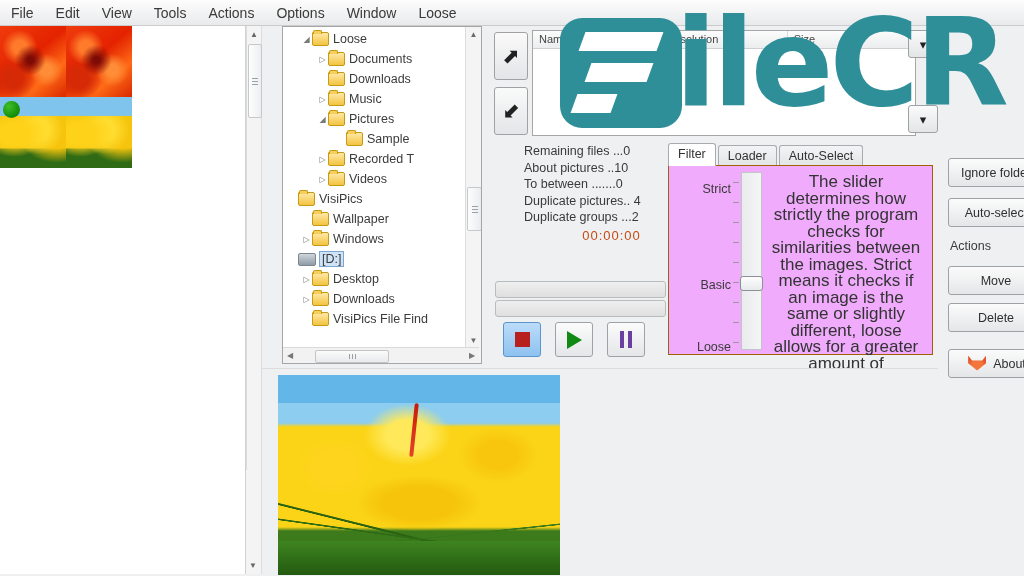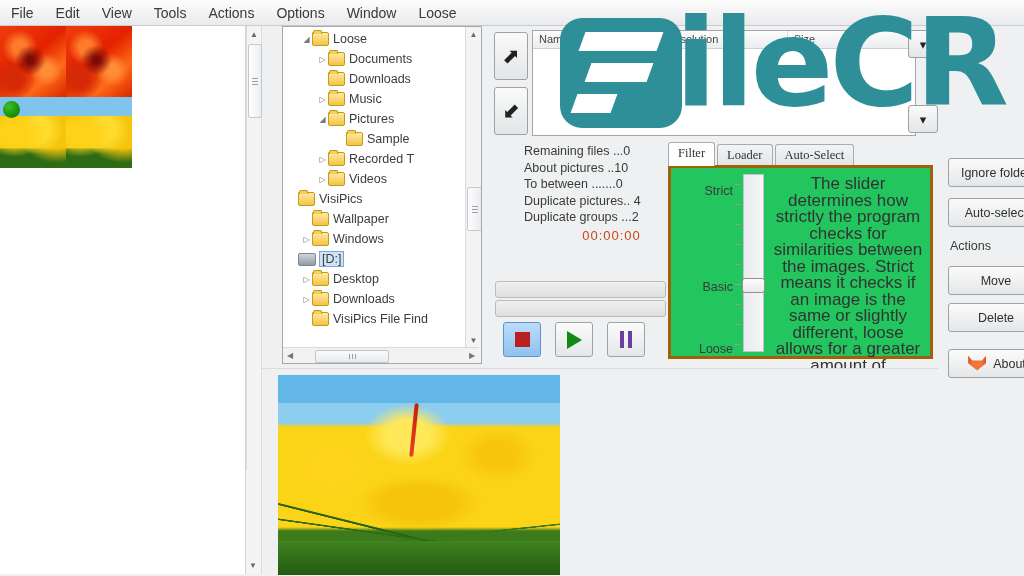--- a/index.html
+++ b/index.html
@@ -159,25 +159,25 @@
     display:flex;align-items:center;justify-content:center;font-size:13px;color:#222;
   }
   #btn-r1{left:908px;top:30px;}
   #btn-r2{left:908px;top:105px;}
 
   
   .tabpanel{position:absolute;left:668px;top:144px;width:265px;height:212px;}
   .tabs{display:flex;height:22px;align-items:flex-end;}
   .tab{
     font-size:12.5px;color:#333;padding:3px 9px 3px 9px;background:linear-gradient(#f3f4f5,#e2e4e6);
-    border:1px solid #a9acae;border-bottom:none;border-radius:3px 3px 0 0;margin-right:2px;font-family:Liberation Serif, serif;
+    border:1px solid #a9acae;border-bottom:none;border-radius:3px 3px 0 0;margin-right:2px;
   }
   .tab.active{background:#fff;padding-bottom:5px;position:relative;z-index:2;}
   .tabbody{
-    height:188px;background:#22c55e;border:3px solid #a16207;margin-top:-1px;
+    height:188px;background:#f0abfc;border:1px solid #a16207;margin-top:-1px;
     position:relative;
   }
   .sliderlabels{position:absolute;left:6px;top:6px;width:56px;height:176px;font-size:12.5px;color:#3a3a3a;}
   .sliderlabels div{position:absolute;right:0;white-space:nowrap;}
   .ticks{position:absolute;left:62px;top:10px;width:8px;height:168px;}
   .ticks i{position:absolute;right:0;width:6px;height:1px;background:#9a9a9a;}
   .slidertrack{
     position:absolute;left:72px;top:6px;width:19px;height:176px;
     background:linear-gradient(90deg,#e9ebec,#f4f5f6);border:1px solid #c2c5c7;
   }

